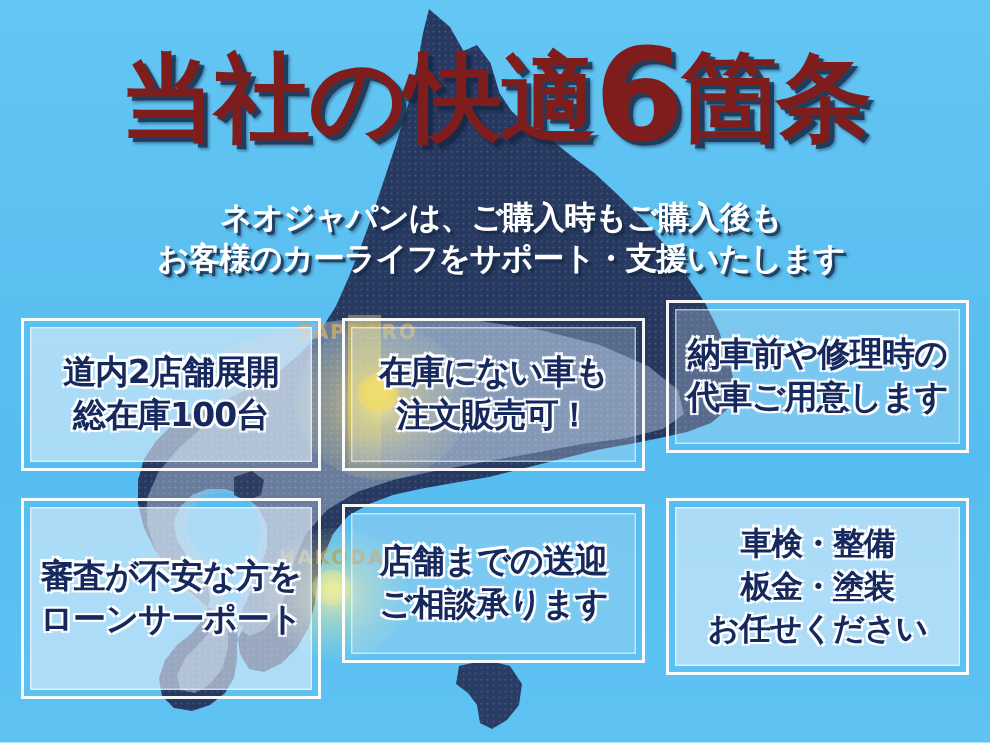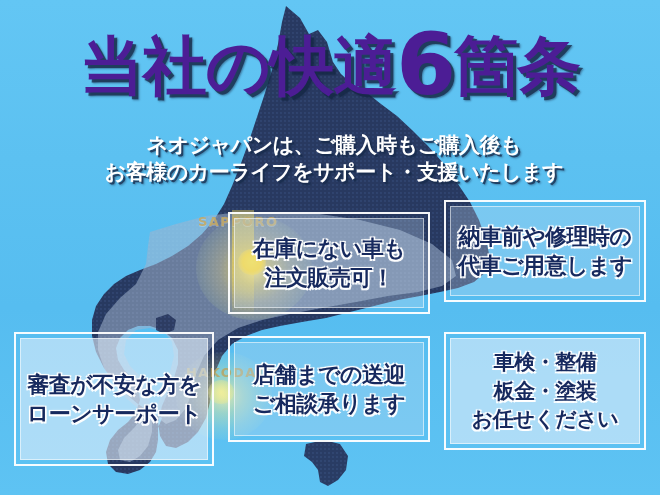--- a/index.html
+++ b/index.html
@@ -121,21 +121,21 @@
     pointer-events: none;
   }
 
   
   .headline {
     position: absolute;
     left: 0;
     top: 26px;
     width: 660px;
     text-align: center;
-    color: #4c1d95;
+    color: #7f1d1d;
     font-weight: 700;
     font-size: 64px;
     line-height: 1.0;
     letter-spacing: -1px;
     white-space: nowrap;
     text-shadow:
       3px 3px 0 rgba(22,40,70,0.75),
       4px 4px 2px rgba(22,40,70,0.45);
   }
   .headline .num {
@@ -290,20 +290,26 @@
     <span>当社の快適</span><span class="num">6</span><span>箇条</span>
   </div>
 
   <div class="subtitle">
     <span class="ln">ネオジャパンは、ご購入時もご購入後も</span>
     <span class="ln">お客様のカーライフをサポート・支援いたします</span>
   </div>
 
   <div class="boxes">
 
+    <div class="box" id="box-1">
+      <div class="box-inner">
+        <span class="box-line">道内2店舗展開</span>
+        <span class="box-line">総在庫100台</span>
+      </div>
+    </div>
 
     <div class="box box-dark" id="box-2">
       <div class="box-inner">
         <span class="box-line">在庫にない車も</span>
         <span class="box-line">注文販売可！</span>
       </div>
     </div>
 
     <div class="box box-dark" id="box-3">
       <div class="box-inner">

